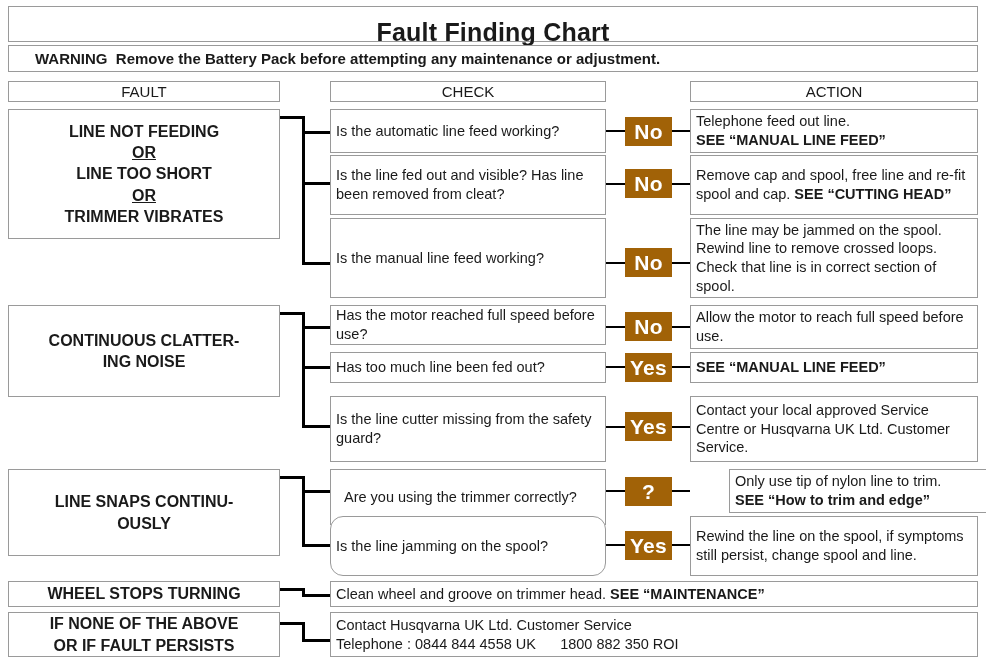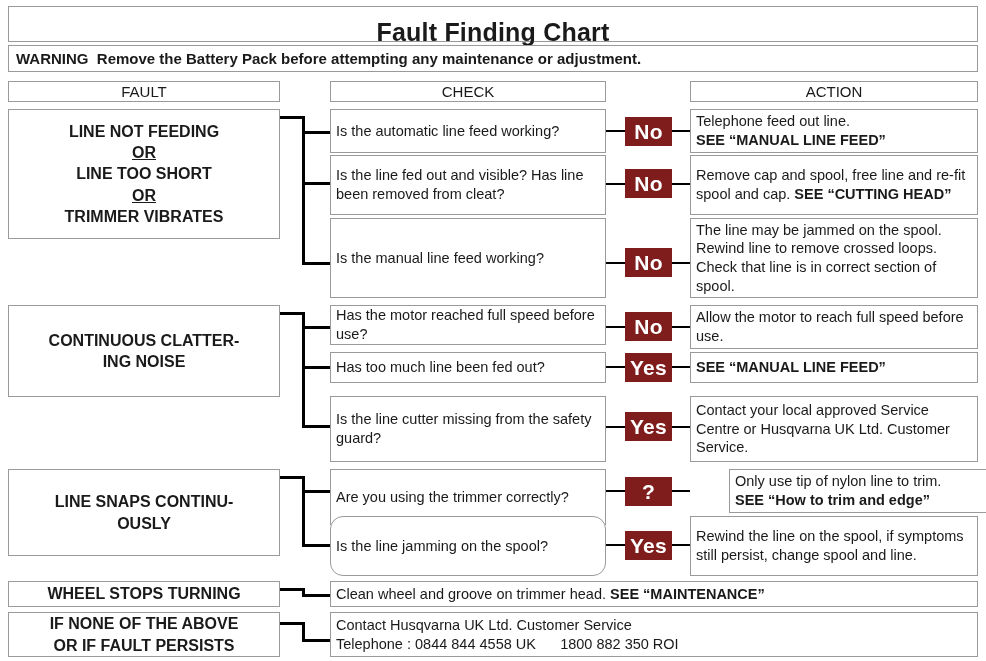--- a/index.html
+++ b/index.html
@@ -24,21 +24,21 @@
     display: flex; align-items: center; justify-content: center;
   }
   .title-text {
     font-size: 25px; font-weight: bold; letter-spacing: .2px; margin-top: 16px;
   }
   .warning-box {
     left: 8px; top: 45px; width: 970px; height: 27px;
     display: flex; align-items: center;
   }
   .warning-text { font-size: 15px; font-weight: bold; padding-left: 7px; }
-  .warning-text .lead { font-weight: bold; }
+  .warning-text .lead { font-weight: bold; margin-left: 19px; }
   .hdr {
     height: 21px;
     display: flex; align-items: center; justify-content: center;
     font-size: 15px;
   }
   .hdr-fault  { left: 8px;   top: 81px; width: 272px; }
   .hdr-check  { left: 330px; top: 81px; width: 276px; }
   .hdr-action { left: 690px; top: 81px; width: 288px; }
 
   .fault-box {
@@ -61,21 +61,21 @@
     left: 690px; width: 288px;
     display: flex; align-items: center;
   }
   .action-text {
     font-size: 14.5px; line-height: 1.28; padding: 0 4px 0 5px;
   }
   .action-text b { font-weight: bold; }
 
   .badge {
     position: absolute;
-    background: #7f1d1d;
+    background: #a16207;
     color: #ffffff;
     display: flex; align-items: center; justify-content: center;
     font-size: 21px; font-weight: bold;
     letter-spacing: .3px;
   }
 
   .lead-line {
     position: absolute;
     background: #000000;
   }
@@ -207,21 +207,21 @@
     <div class="fault-text">
       <span>LINE SNAPS CONTINU-</span><br>
       <span>OUSLY</span>
     </div>
   </div>
   <div class="lead-line lead-h" style="left:280px; top:476px; width:25px;"></div>
   <div class="lead-line lead-v" style="left:302px; top:476px; height:71px;"></div>
   <div class="lead-line lead-h" style="left:302px; top:490px; width:30px;"></div>
   <div class="lead-line lead-h" style="left:302px; top:544px; width:30px;"></div>
 
-  <div class="box check-box" style="top:469px; height:56px;">
+  <div class="box check-box" style="top:469px; height:56px;padding-left:8px;">
     <div class="check-text">Are you using the trimmer correctly?</div>
   </div>
   <div class="conn" style="left:606px; top:490px; width:19px;"></div>
   <div class="badge" style="left:625px; top:477px; width:47px; height:29px;">?</div>
   <div class="conn" style="left:672px; top:490px; width:18px;"></div>
   <div class="box action-box" style="top:469px; height:44px;margin-left:39px;">
     <div class="action-text">
       <span>Only use tip of nylon line to trim.</span><br>
       <b>SEE “How to trim and edge”</b>
     </div>

